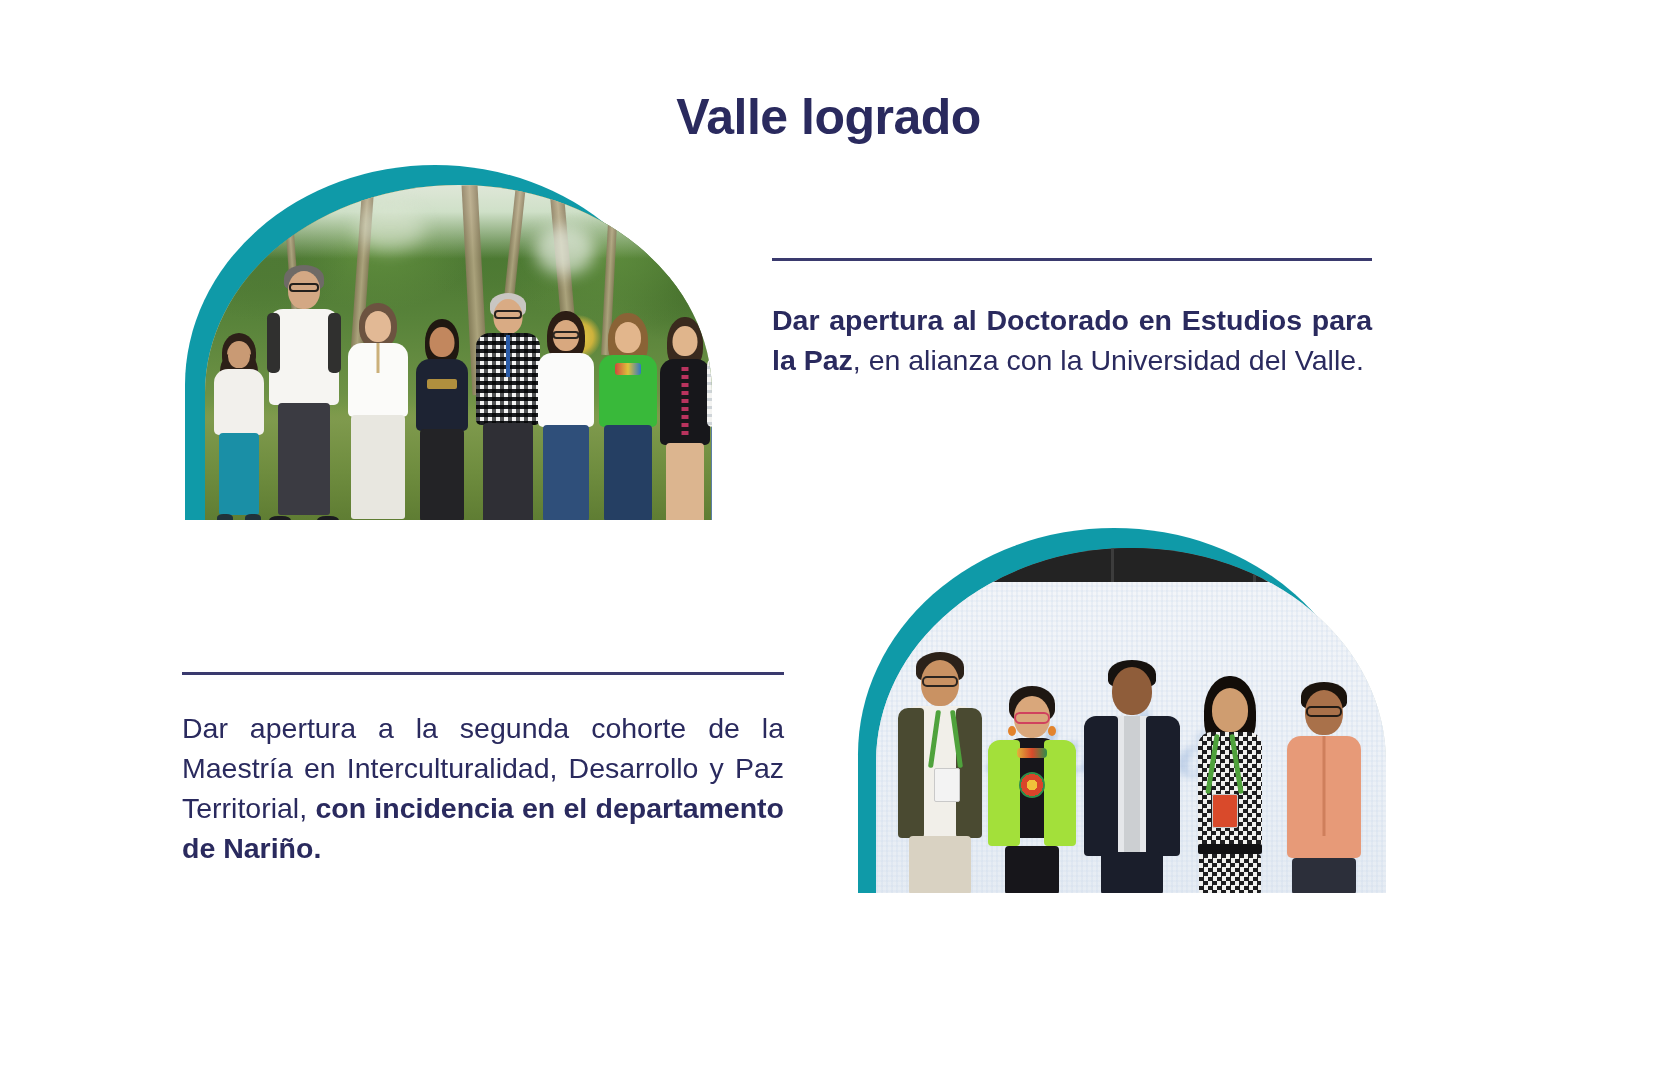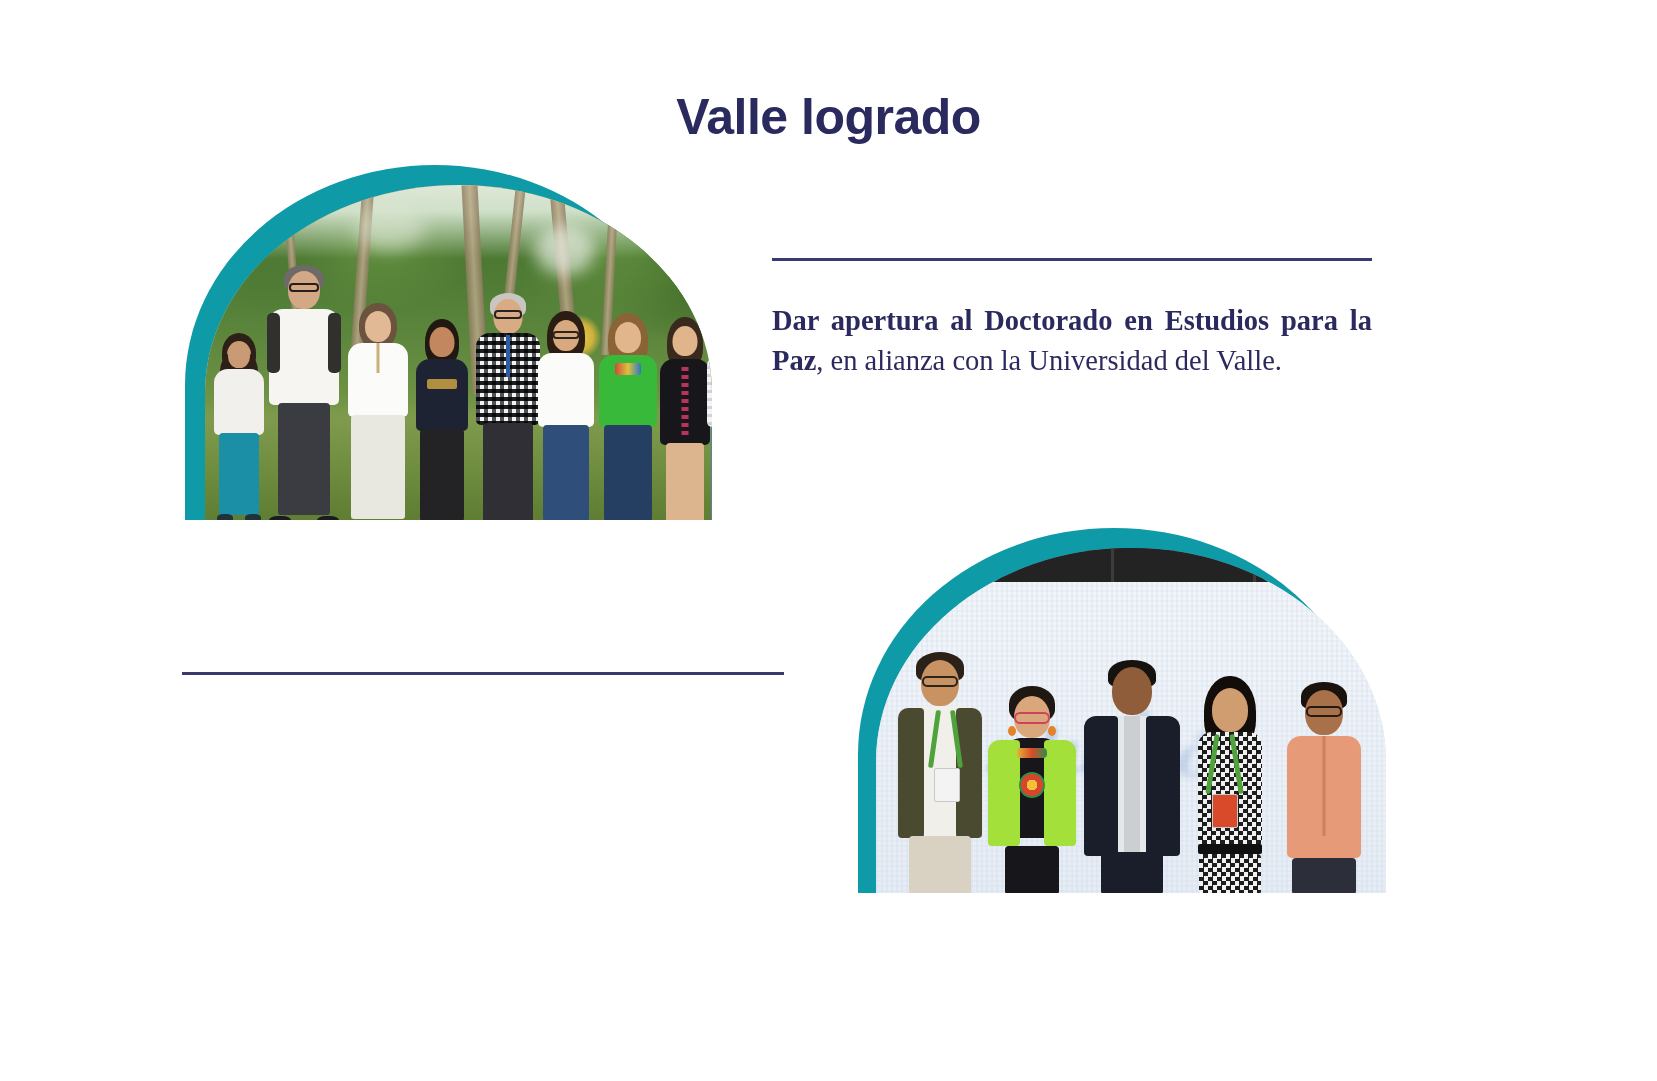--- a/index.html
+++ b/index.html
@@ -49,21 +49,20 @@
     background: #cfd8d3;
   }
   .arch-photo .photo-canvas {
     position: absolute;
     inset: 0;
   }
 
   
   .text-card {
     position: absolute;
-    font-family: Liberation Serif, serif;
   }
   .rule {
     height: 3px;
     background: #3a3a6e;
     width: 100%;
   }
   .body-copy {
     font-size: 28.5px;
     line-height: 1.40;
     text-align: justify;
@@ -260,20 +259,23 @@
 
 <div class="text-card" style="left:772px; top:258px; width:600px;">
   <div class="rule"></div>
   <p class="body-copy" style="margin:40px 0 0 0;">
     <b>Dar apertura al Doctorado en Estudios para la Paz</b><span>, en alianza con la Universidad del Valle.</span>
   </p>
 </div>
 
 <div class="text-card" style="left:182px; top:672px; width:602px;">
   <div class="rule"></div>
+  <p class="body-copy" style="margin:34px 0 0 0;">
+    <span>Dar apertura a la segunda cohorte de la Maestría en Interculturalidad, Desarrollo y Paz Territorial, </span><b>con incidencia en el departamento de Nariño.</b>
+  </p>
 </div>
 
 <div class="arch-block" style="left:858px; top:528px; width:530px; height:365px;">
 
   <div class="arch-ring" style="width:512px; height:365px; left:0; top:0;"></div>
 
   <div class="arch-photo" style="width:510px; height:345px; left:18px; top:20px;">
     <div class="photo-canvas" id="photo2-canvas">
 
       <div style="position:absolute; left:0; top:0; width:100%; height:34px; background:#232323;"></div>

